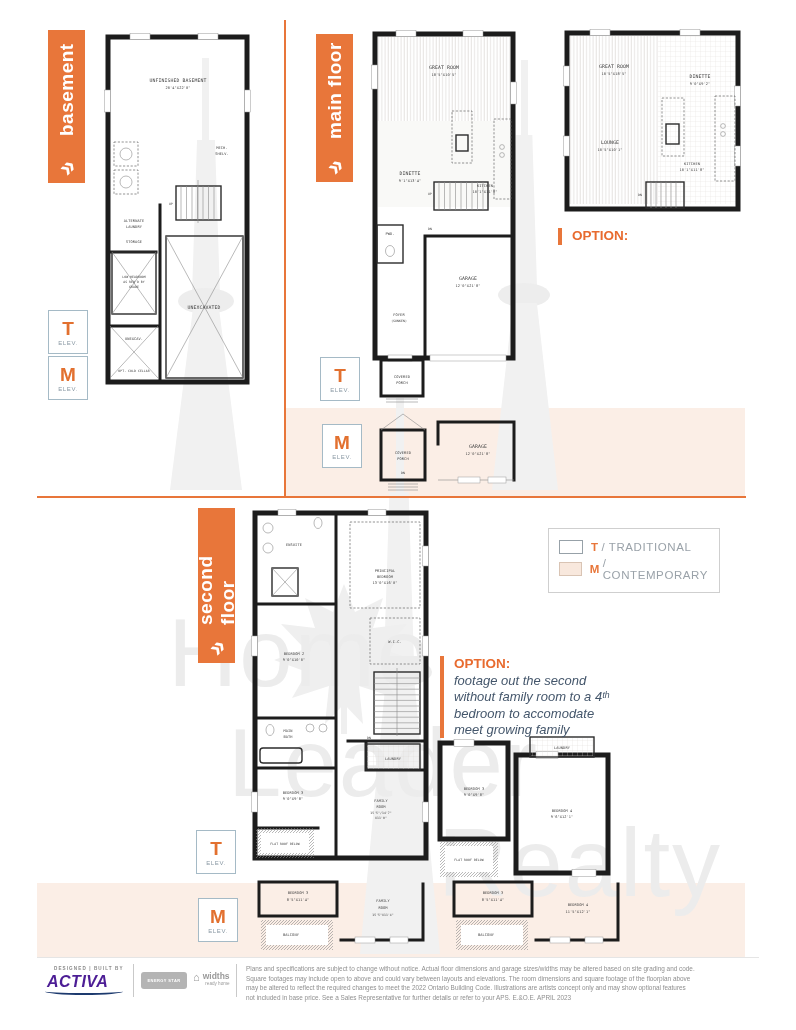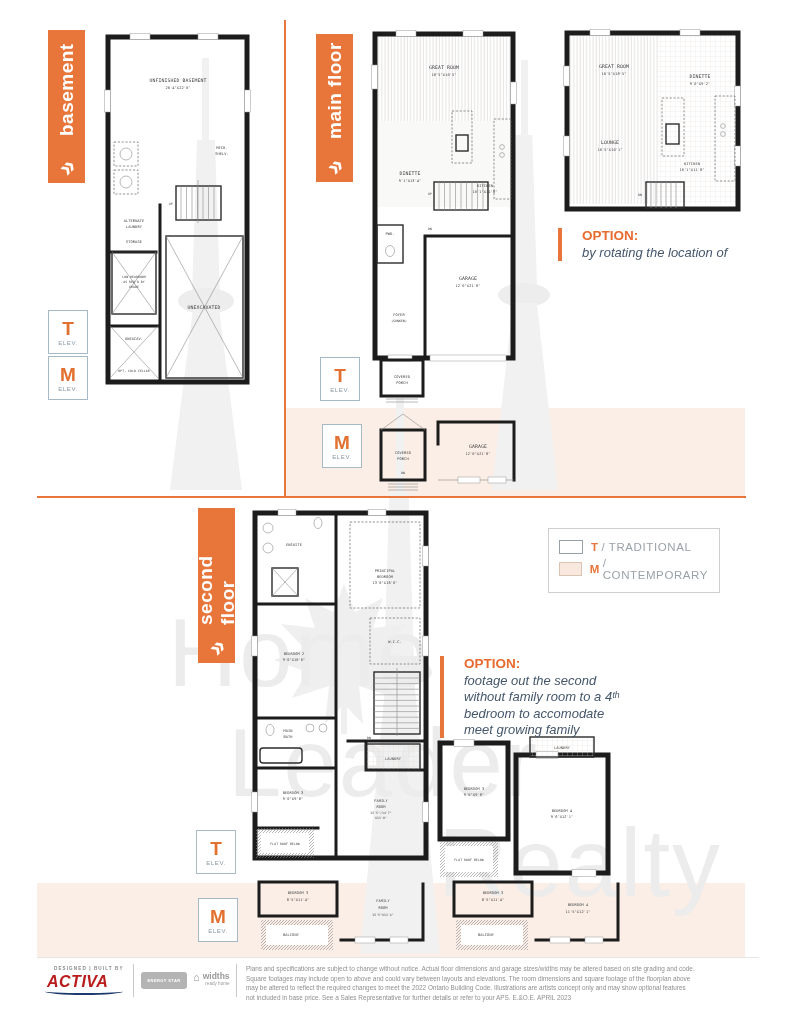--- a/index.html
+++ b/index.html
@@ -32,40 +32,40 @@
   .be{color:#8a99a4;font-size:6px;letter-spacing:.6px;margin-top:2px;}
 
   .legend{position:absolute;border:1px solid #cfcfcf;background:rgba(255,255,255,.75);
           padding:8px 10px;z-index:5;}
   .lrow{display:flex;align-items:center;margin:3px 0;}
   .sw{width:22px;height:12px;margin-right:8px;border:1px solid #97a1a8;background:#fff;}
   .sw.m{background:#f8e8dd;border-color:#d9c4b4;}
   .lkey{color:#e8763a;font-weight:800;font-size:11.5px;letter-spacing:.4px;}
   .llab{color:#9aa2a9;font-weight:400;font-size:11.5px;letter-spacing:.6px;margin-left:3px;}
 
-  .option{position:absolute;border-left:4px solid #e8763a;padding-left:20px;z-index:5;}
+  .option{position:absolute;border-left:4px solid #e8763a;padding-left:10px;z-index:5;}
   .opt-title{color:#e86b2f;font-weight:800;font-size:13.5px;margin-bottom:2px;}
   .opt-line{color:#44566b;font-style:italic;font-size:13px;line-height:1.25;font-weight:500;}
 
   
   svg{position:absolute;z-index:4;overflow:visible;}
   .w{stroke:#1c1c1c;stroke-width:5;fill:none;stroke-linecap:square;}
   .w3{stroke:#1c1c1c;stroke-width:3;fill:none;stroke-linecap:square;}
   .w2{stroke:#2b2b2b;stroke-width:1.4;fill:none;}
   .tn{stroke:#8b8b8b;stroke-width:.6;fill:none;}
   .dsh{stroke:#666;stroke-width:.7;fill:none;stroke-dasharray:2.2 1.6;}
   .win{fill:#fff;stroke:#9a9a9a;stroke-width:.5;}
   .rm{font-family:"DejaVu Sans Mono",monospace;font-size:4.8px;fill:#3d3d3d;
       text-anchor:middle;letter-spacing:.1px;}
   .rms{font-size:3.6px;}
   .rmt{font-size:3.1px;}
 
   
   .f-designed{position:absolute;font-size:4.6px;letter-spacing:1.1px;color:#8a8a8a;font-weight:600;z-index:5;}
-  .f-brand{position:absolute;font-size:16px;font-weight:800;font-style:italic;color:#b91c1c;
+  .f-brand{position:absolute;font-size:16px;font-weight:800;font-style:italic;color:#4c1d95;
            letter-spacing:.5px;z-index:5;}
   .f-swoosh{position:absolute;width:78px;height:5px;border-bottom:2px solid #1d3a6e;
             border-radius:50%;z-index:5;}
   .f-div{position:absolute;width:1px;height:33px;background:#c9c9c9;z-index:5;}
   .estar{position:absolute;width:46px;height:17px;background:#b4b4b4;border-radius:3px;
          display:flex;align-items:center;justify-content:center;color:#fff;font-size:4px;
          letter-spacing:.4px;font-weight:700;z-index:5;}
   .nz{position:absolute;display:flex;align-items:flex-start;z-index:5;color:#9a9a9a;}
   .nzicon{font-size:11px;margin-right:3px;line-height:1;}
   .nz b{font-size:8.5px;font-weight:800;line-height:1;display:block;}
@@ -289,21 +289,20 @@
     <text class="rm rms" x="140" y="59">9'0"X9'2"</text>
     <text class="rm" x="50" y="118">LOUNGE</text>
     <text class="rm rms" x="50" y="125">10'5"X10'1"</text>
     <text class="rm rms" x="132" y="139">KITCHEN</text>
     <text class="rm rms" x="132" y="145">10'1"X11'8"</text>
     <text class="rm rmt" x="80" y="170">DN</text>
   </svg>
 
   <div class="option" style="left:558px;top:228px;width:205px">
     <div class="opt-title">OPTION:</div>
-    <div class="opt-line">by rotating the location of</div>
   </div>
 
   <svg style="left:368px;top:410px" width="152" height="86" viewBox="0 0 152 86">
     <g>
       <rect class="w3" x="13" y="20" width="44" height="50"></rect>
       <path class="tn" d="M13,20 L35,4 L57,20"></path>
       <path class="w3" d="M70,12 H146 M146,12 V70 M70,12 V34"></path>
       <path class="tn" d="M70,70 H146"></path>
       <path class="tn" d="M20,74 H50 M20,77 H50 M20,80 H50"></path>
       <rect class="win" x="90" y="67" width="22" height="6"></rect>

